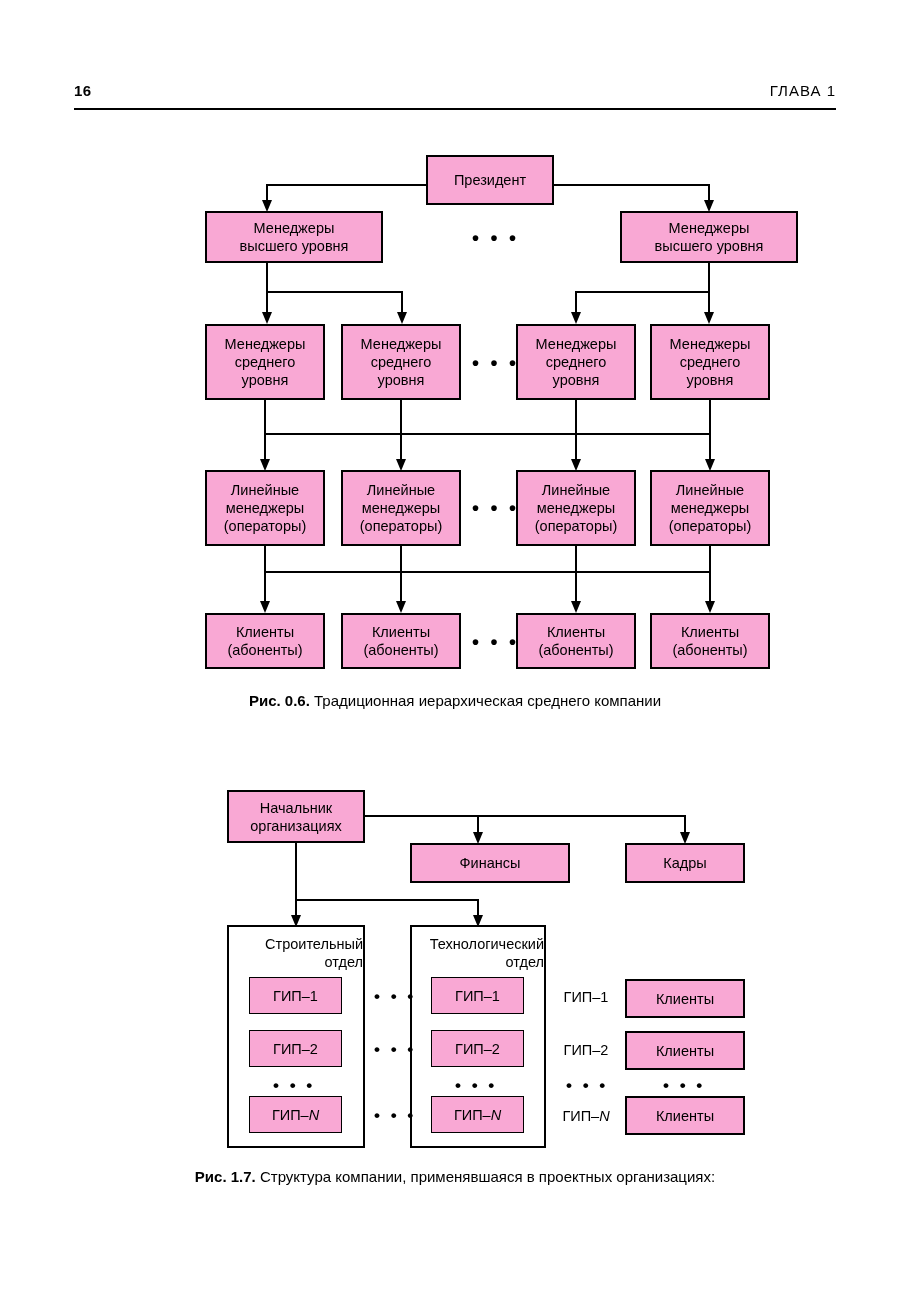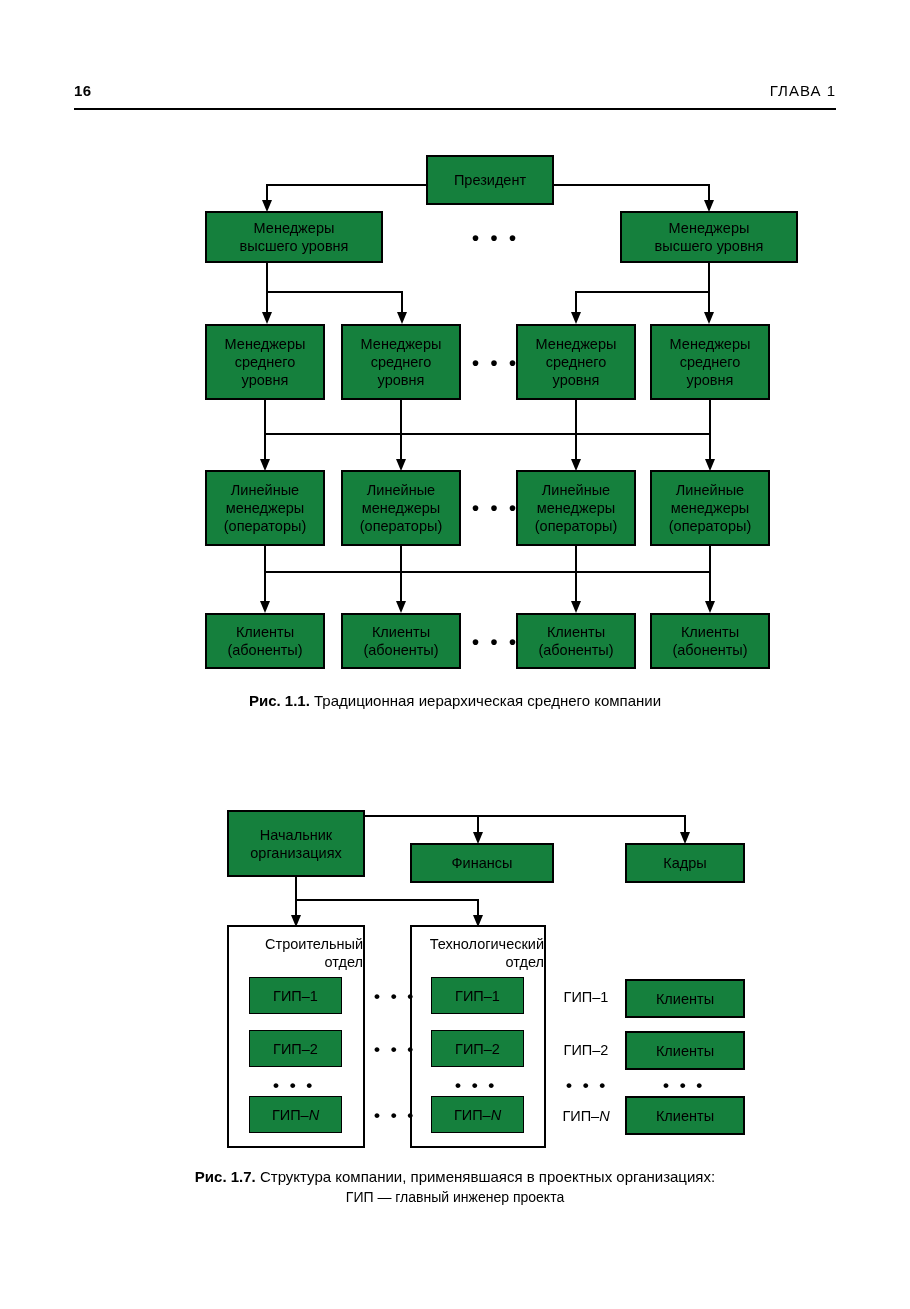--- a/index.html
+++ b/index.html
@@ -47,21 +47,21 @@
     width: 762px;
     height: 2px;
     background: #000;
   }
 
   
   .node {
     position: absolute;
     box-sizing: border-box;
     border: 2px solid #000;
-    background: #15803d;
+    background: #f9a8d4;
     display: flex;
     align-items: center;
     justify-content: center;
     text-align: center;
     font-size: 14.5px;
     line-height: 18px;
     z-index: 3;
   }
   .node.thin { border-width: 1.6px; }
   .node-inner { padding: 0 4px; }
@@ -299,47 +299,47 @@
   </div>
 </div>
 <div class="node" style="left:650px; top:613px; width:120px; height:56px;">
   <div class="node-inner">
     <div>Клиенты</div>
     <div>(абоненты)</div>
   </div>
 </div>
 
 <div class="caption" style="top:690px;">
-  <b>Рис. 1.1.</b><span> Традиционная иерархическая среднего компании</span>
+  <b>Рис. 0.6.</b><span> Традиционная иерархическая среднего компании</span>
 </div>
 
 <svg class="wires" viewBox="0 0 910 1309">
   <g stroke="#000" stroke-width="2" fill="none">
 
     <path d="M365 816 H 478 V 836"></path>
     <path d="M478 816 H 685 V 836"></path>
 
     <path d="M296 843 V 900 H 478 V 918"></path>
     <path d="M296 900 V 918"></path>
   </g>
   <g fill="#000">
     <polygon points="478,844 473,832 483,832"></polygon>
     <polygon points="685,844 680,832 690,832"></polygon>
     <polygon points="296,927 291,915 301,915"></polygon>
     <polygon points="478,927 473,915 483,915"></polygon>
   </g>
 </svg>
 
-<div class="node" style="left:227px; top:810px; width:138px; height:67px;">
+<div class="node" style="left:227px; top:790px; width:138px; height:53px;">
   <div class="node-inner">
     <div>Начальник</div>
     <div>организациях</div>
   </div>
 </div>
-<div class="node" style="left:410px; top:843px; width:144px; height:40px;">
+<div class="node" style="left:410px; top:843px; width:160px; height:40px;">
   <span class="node-inner">Финансы</span>
 </div>
 <div class="node" style="left:625px; top:843px; width:120px; height:40px;">
   <span class="node-inner">Кадры</span>
 </div>
 
 <div class="dept" style="left:227px; top:925px; width:138px; height:223px;">
   <div class="dept-title">
     <div>Строительный</div>
     <div>отдел</div>
@@ -408,14 +408,13 @@
 </div>
 <div class="ellipsis" style="left:663px; top:1077px; font-size:17px;">
   <span>• • •</span>
 </div>
 <div class="node" style="left:625px; top:1096px; width:120px; height:39px;">
   <span class="node-inner">Клиенты</span>
 </div>
 
 <div class="caption" style="top:1166px;">
   <b>Рис. 1.7.</b><span> Структура компании, применявшаяся в проектных организациях:</span>
-  <span class="sub">ГИП — главный инженер проекта</span>
 </div>
 
 </body></html>

